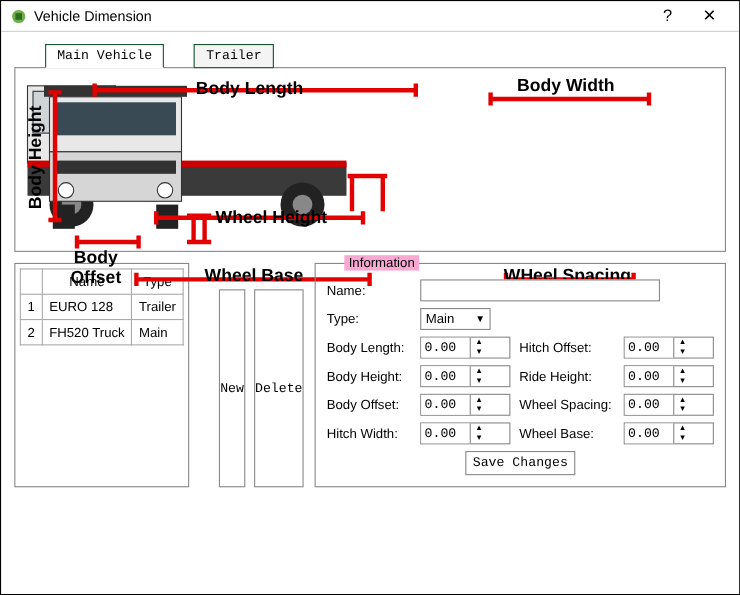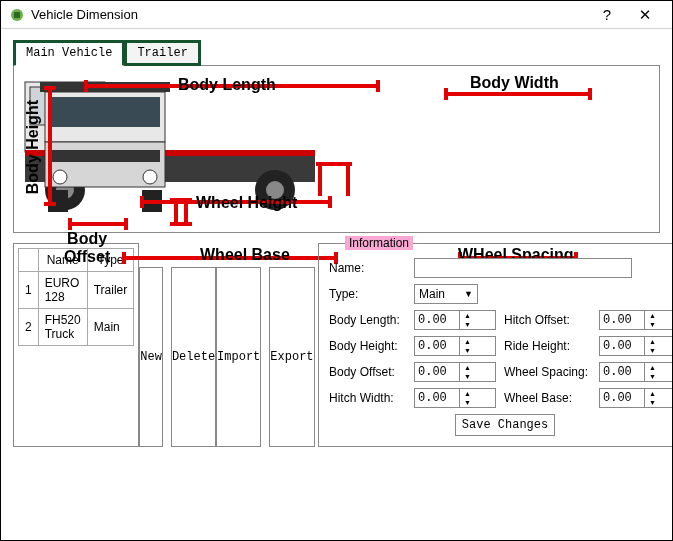--- a/index.html
+++ b/index.html
@@ -2,21 +2,21 @@
 <html><head>
 <meta charset="utf-8">
 <style>
   * { box-sizing: border-box; margin: 0; padding: 0; font-family: "Segoe UI", Tahoma, sans-serif; font-size: 12px; }
   body { background: #ffffff; width: 673px; height: 541px; border: 1px solid #000; position: relative; }
   .titlebar { height: 28px; display: flex; align-items: center; padding: 0 8px; border-bottom: 1px solid #d0d0d0; }
   .titlebar .title { flex: 1; font-size: 13px; }
   .titlebar .sys { width: 38px; text-align: center; font-size: 15px; line-height: 28px; cursor: default; }
   .content { padding: 10px 12px; }
   .tabs-hdr { display: flex; position: relative; top: 1px; z-index: 2; }
-  .tab { border: 3px solid #14532d; padding: 3px 10px; font-family: "Courier New", monospace; cursor: default; background: #fff; margin-right:-1px; }
+  .tab { border: 1px solid #14532d; padding: 3px 10px; font-family: "Courier New", monospace; cursor: default; background: #fff; margin-right:-1px;margin-left:28px; }
   .tab.active { border-bottom: 1px solid #fff; }
   .tab.inactive { background: #f4f4f4; }
   .tab-body { border: 1px solid #888; padding: 6px; position: relative; height: 168px; }
   .diagram { width: 100%; height: 100%; position: relative; }
   .diagram svg { position: absolute; top:0; left:0; }
   .dlabel { position: absolute; font-weight: 700; font-family: Arial, sans-serif; font-size: 16px; color: #000; white-space: nowrap; }
   .dlabel.v { writing-mode: vertical-rl; transform: rotate(180deg); }
   .truck-side { position:absolute; left:60px; top:18px; width:300px; height:140px; }
   .truck-front { position:absolute; left:410px; top:26px; width:170px; height:150px; }
   .lower { display: flex; margin-top: 10px; gap: 10px; }
@@ -122,21 +122,21 @@
           <line x1="440" y1="186" x2="556" y2="186"></line>
             <line x1="440" y1="180" x2="440" y2="192"></line>
             <line x1="556" y1="180" x2="556" y2="192"></line>
         </g>
       </svg>
       <span class="dlabel" style="left:158px; top:4px;">Body Length</span>
       <span class="dlabel v" style="left:4px; top:28px;">Body Height</span>
       <span class="dlabel" style="left:176px; top:122px;">Wheel Height</span>
       <span class="dlabel" style="left:44px; top:158px; white-space:pre; text-align:center;">Body
 Offset</span>
-      <span class="dlabel" style="left:180px; top:174px;">Wheel Base</span>
+      <span class="dlabel" style="left:166px; top:174px;">Wheel Base</span>
       <span class="dlabel" style="left:450px; top:2px;">Body Width</span>
       <span class="dlabel" style="left:438px; top:174px;">WHeel Spacing</span>
     </div>
   </div>
 
   <div class="lower">
     <div class="leftcol">
       <div class="grid-wrap">
         <table class="grid">
           <tbody>
@@ -156,24 +156,20 @@
             <td>Main</td>
           </tr>
         </tbody>
           </table>
       </div>
       <div style="flex:1"></div>
       <div class="btnrow">
         <button>New</button>
         <button>Delete</button>
       </div>
-      <div class="btnrow">
-        <button>Import</button>
-        <button>Export</button>
-      </div>
     </div>
 
     <div class="info-panel">
       <span class="legend">Information</span>
 
       <div class="field-row">
         <span class="lab">Name:</span>
         <input class="txt" value="" style="">
       </div>
       <div class="field-row">

